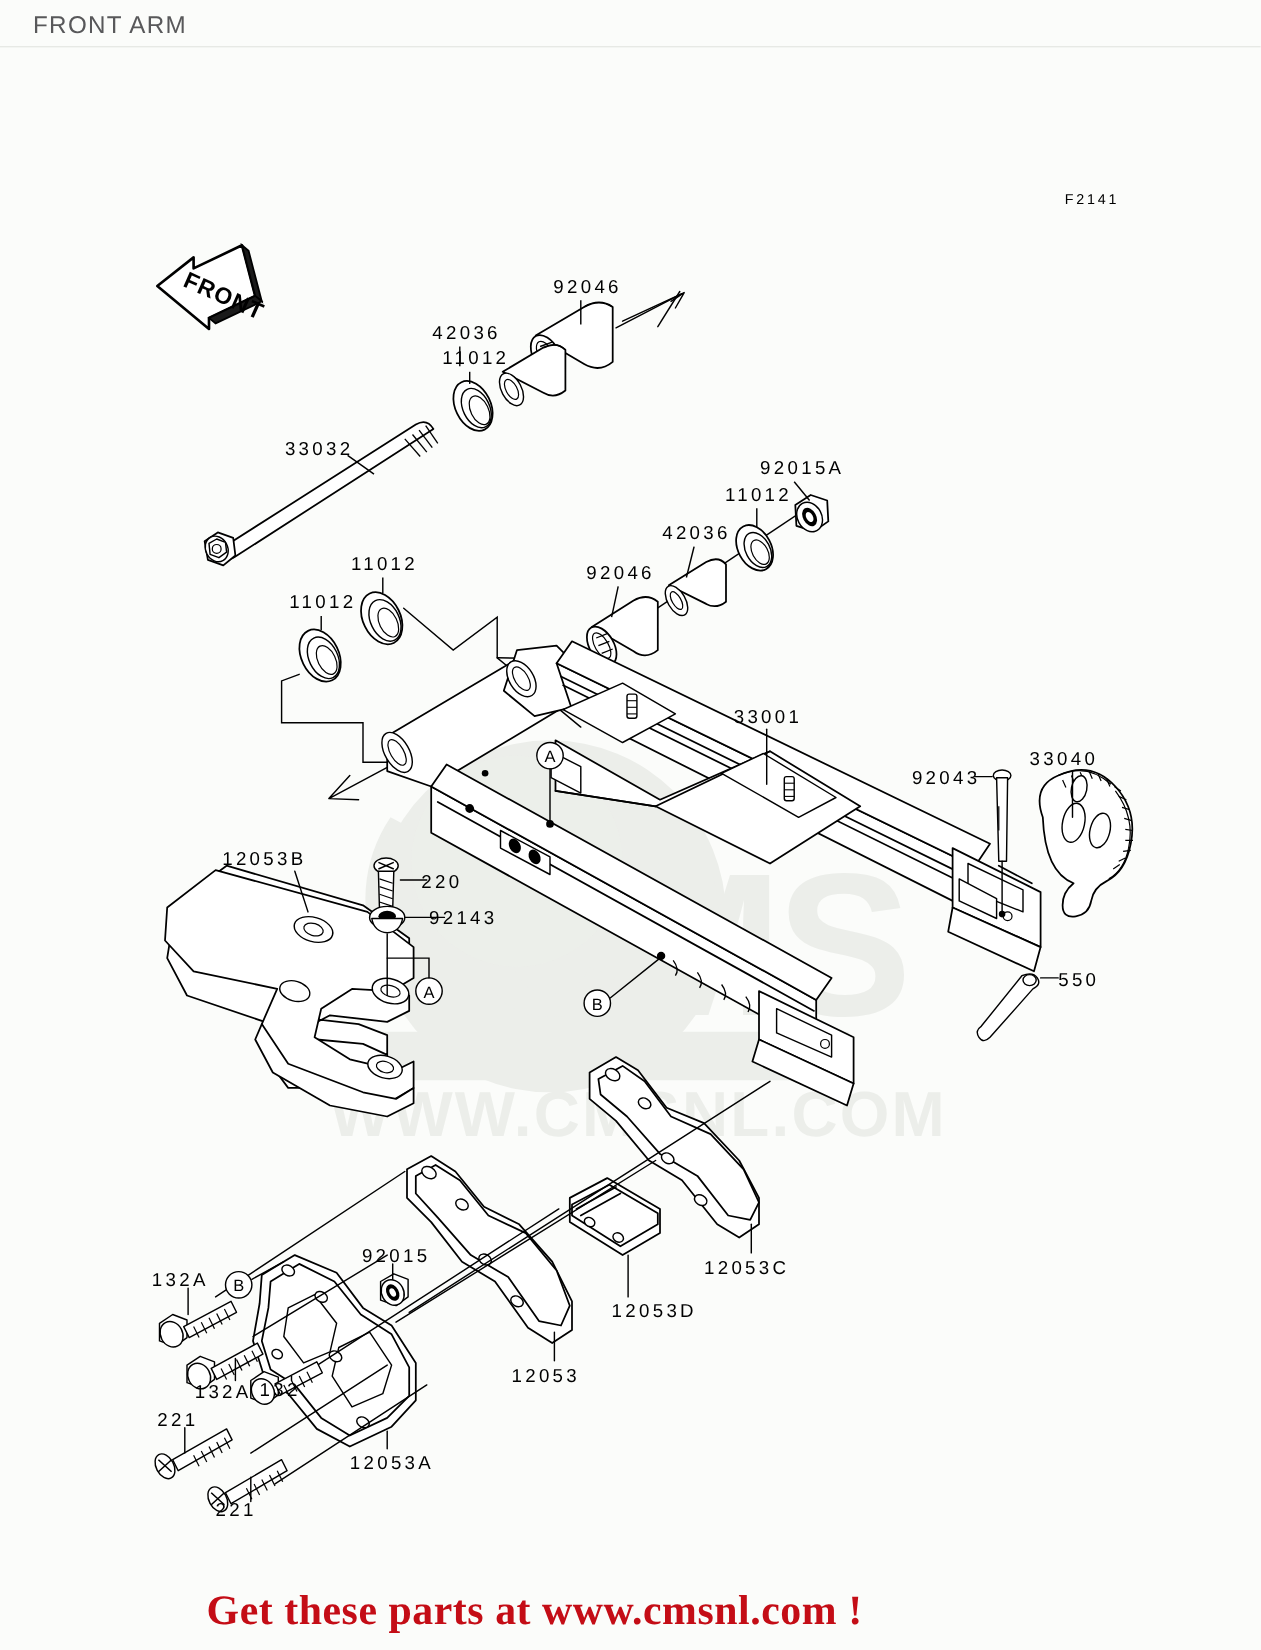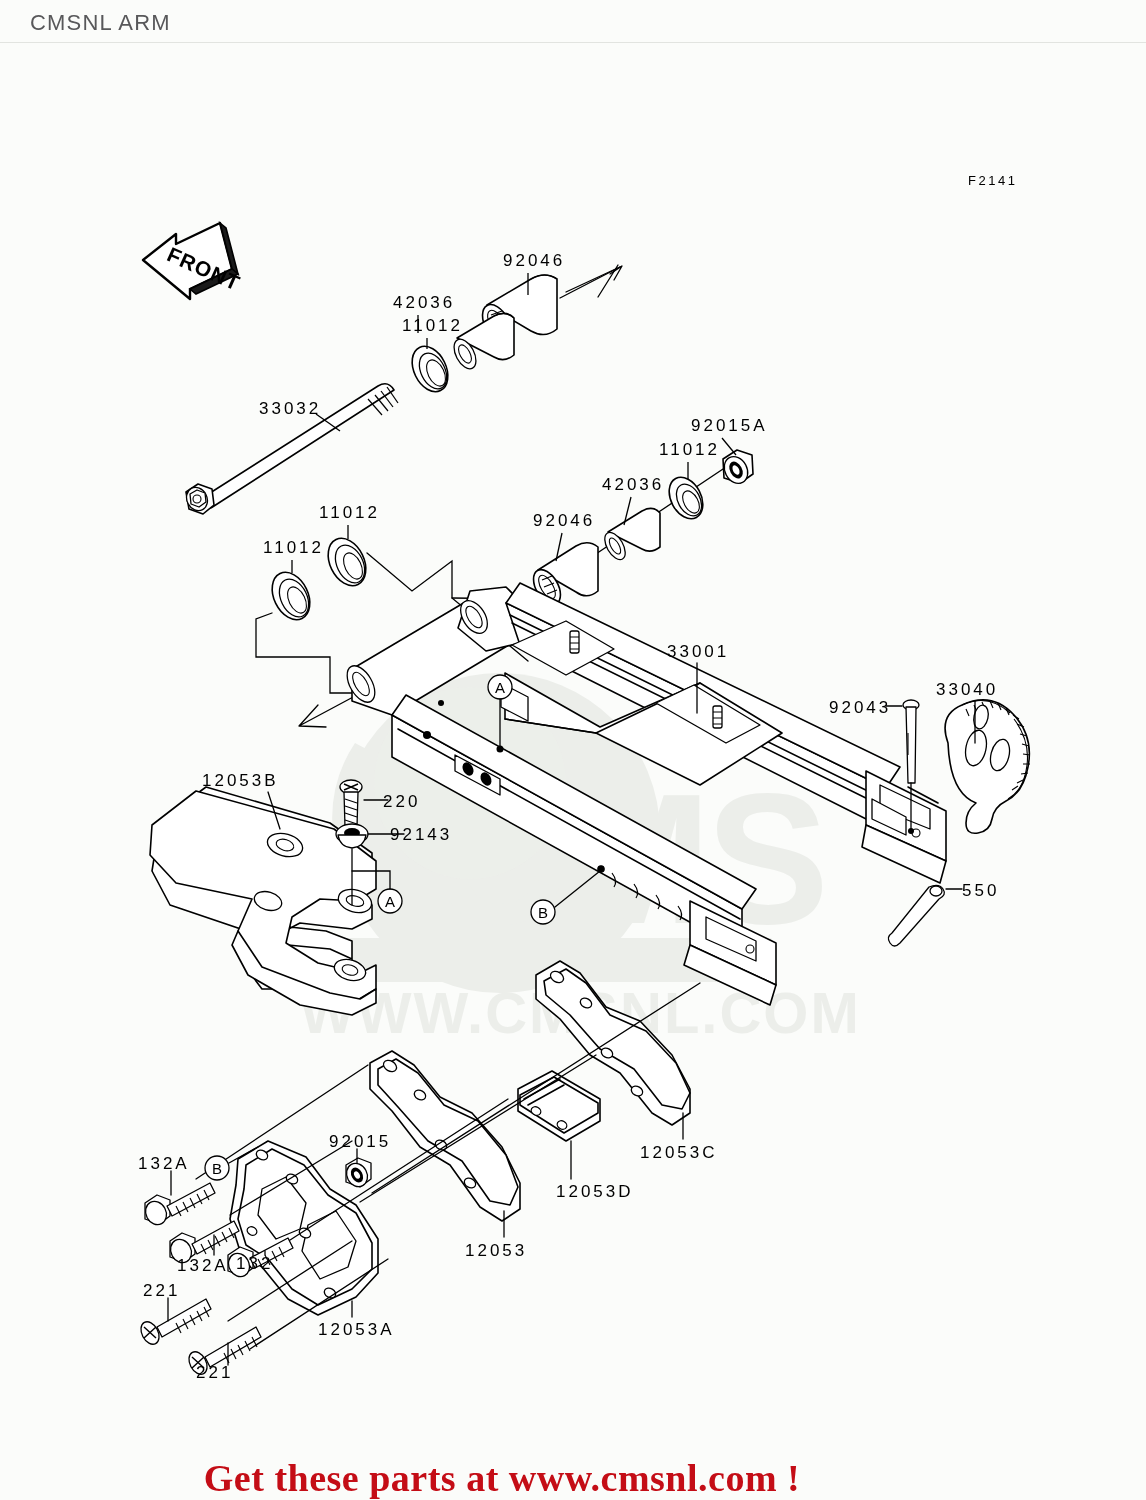--- a/index.html
+++ b/index.html
@@ -25,36 +25,36 @@
     font-family:"Liberation Sans", sans-serif;font-weight:400;
     white-space:nowrap;
   }
 
   
   #canvas{position:absolute;left:0;top:43px;width:1146px;height:1390px;}
   #canvas svg{display:block;}
 
   
   .footer{
-    position:absolute;left:16px;top:1428px;width:972px;height:72px;
-    display:flex;align-items:flex-end;justify-content:center;
+    position:absolute;left:0;top:1428px;width:972px;height:72px;
+    display:flex;align-items:center;justify-content:center;
   }
   .footer .cta{
     font-family:"Liberation Serif", serif;
     font-size:38px;color:#c40d16;font-weight:700;
     letter-spacing:0.5px;white-space:nowrap;
   }
 </style>
 </head>
 <body>
 
 <div id="page">
 
   <div class="header">
-    <div class="title">CMSNL ARM</div>
+    <div class="title">FRONT ARM</div>
   </div>
 
   <div id="canvas">
   <svg width="1146" height="1390" viewBox="0 0 1146 1390" xmlns="http://www.w3.org/2000/svg">
     <defs>
       <style>
         .ln{fill:none;stroke:#000;stroke-width:1.6;stroke-linejoin:round;stroke-linecap:round;}
         .ln2{fill:none;stroke:#000;stroke-width:1.3;stroke-linecap:round;}
         .thin{fill:none;stroke:#000;stroke-width:1.1;}
         .fillw{fill:#fff;stroke:#000;stroke-width:1.6;stroke-linejoin:round;}

